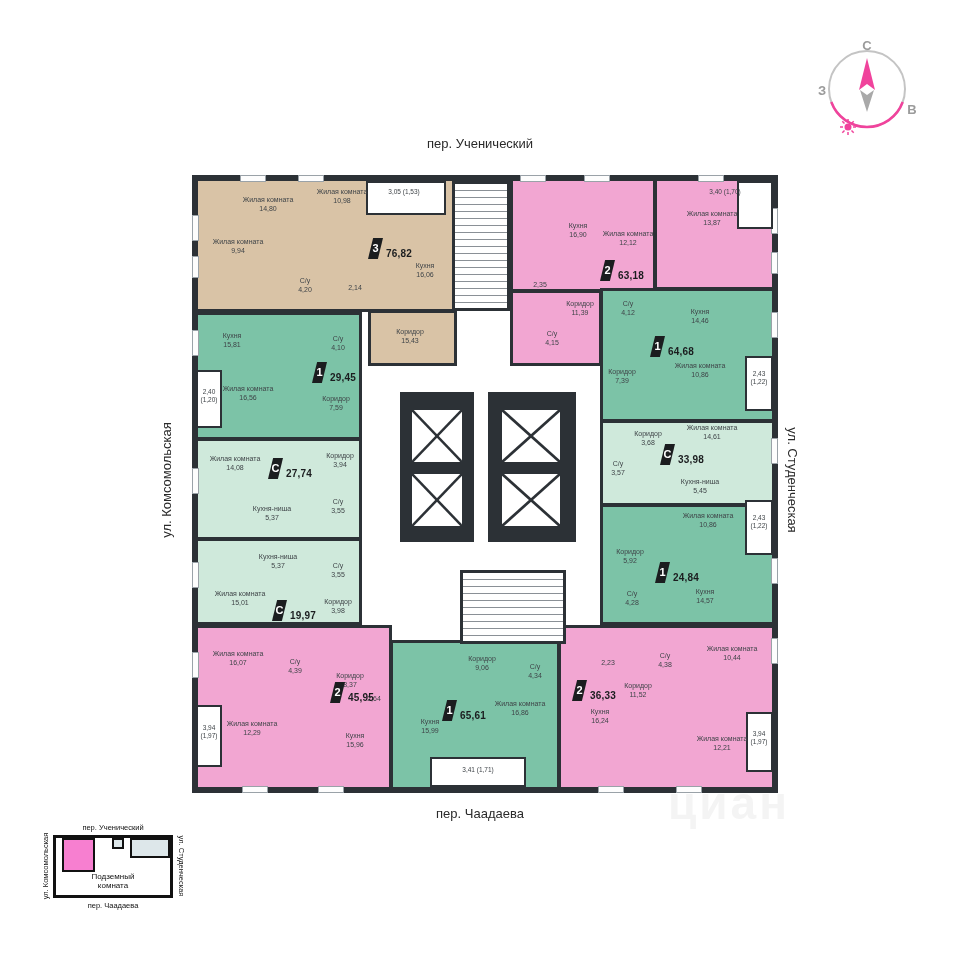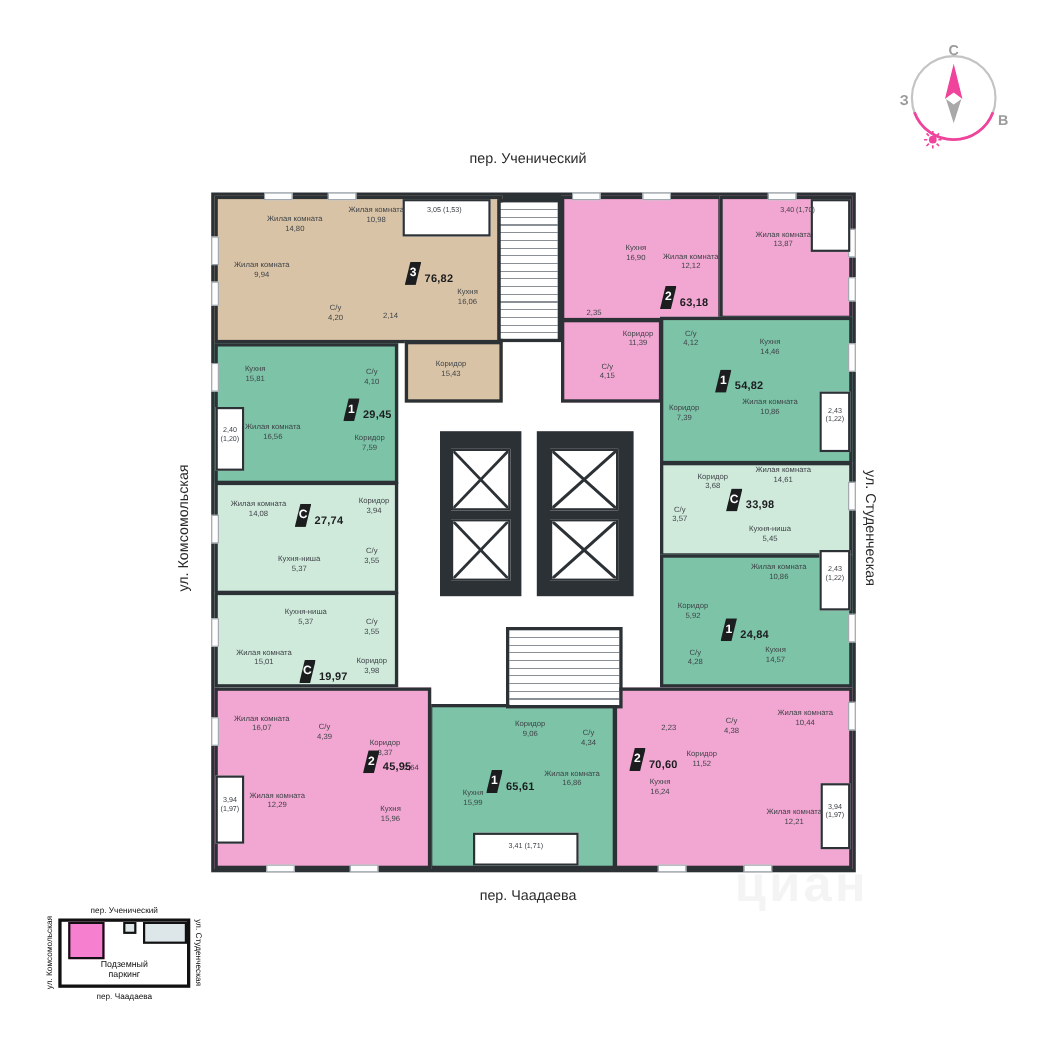--- a/index.html
+++ b/index.html
@@ -144,33 +144,33 @@
   <div class="badge" style="left:368px;top:238px;">
       <span class="flag">3</span>
       <span class="tot">76,82</span>
     </div>
   <div class="badge" style="left:600px;top:260px;">
       <span class="flag">2</span>
       <span class="tot">63,18</span>
     </div>
   <div class="badge" style="left:650px;top:336px;">
       <span class="flag">1</span>
-      <span class="tot">54,82</span>
+      <span class="tot">64,68</span>
     </div>
   <div class="badge" style="left:660px;top:444px;">
       <span class="flag">С</span>
       <span class="tot">33,98</span>
     </div>
   <div class="badge" style="left:655px;top:562px;">
       <span class="flag">1</span>
       <span class="tot">24,84</span>
     </div>
   <div class="badge" style="left:572px;top:680px;">
       <span class="flag">2</span>
-      <span class="tot">70,60</span>
+      <span class="tot">36,33</span>
     </div>
   <div class="badge" style="left:442px;top:700px;">
       <span class="flag">1</span>
       <span class="tot">65,61</span>
     </div>
   <div class="badge" style="left:330px;top:682px;">
       <span class="flag">2</span>
       <span class="tot">45,95</span>
     </div>
   <div class="badge" style="left:272px;top:600px;">
@@ -419,17 +419,17 @@
   <div class="balc-l narrow" style="left:209px;top:388px;">2,40 (1,20)</div>
 
   <div class="legend-box"></div>
   <div class="legend-blk" style="left:62px;top:838px;width:33px;height:34px;background:#f77fd0;"></div>
   <div class="legend-blk" style="left:112px;top:838px;width:12px;height:11px;background:#dde7ea;"></div>
   <div class="legend-blk" style="left:130px;top:838px;width:40px;height:20px;background:#dde7ea;"></div>
   <div class="legend-txt" style="left:113px;top:823px;transform:translateX(-50%);">пер. Ученический</div>
   <div class="legend-txt" style="left:113px;top:901px;transform:translateX(-50%);">пер. Чаадаева</div>
   <div class="legend-txt" style="left:45px;top:866px;transform:translate(-50%,-50%) rotate(-90deg);">ул. Комсомольская</div>
   <div class="legend-txt" style="left:181px;top:866px;transform:translate(-50%,-50%) rotate(90deg);">ул. Студенческая</div>
-  <div class="legend-txt" style="left:113px;top:872px;transform:translateX(-50%);width:72px;text-align:center;white-space:normal;font-size:8px;">Подземный паркинг</div>
+  <div class="legend-txt" style="left:113px;top:872px;transform:translateX(-50%);width:72px;text-align:center;white-space:normal;font-size:8px;">Подземный комната</div>
 
   <div class="wm">циан</div>
 
 </div>
 
 </body></html>

